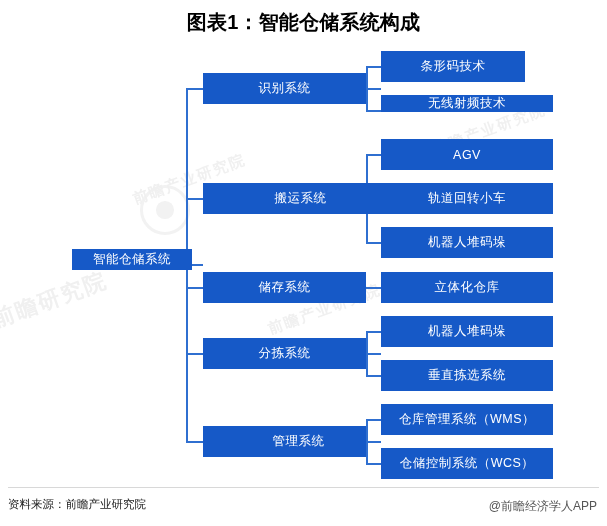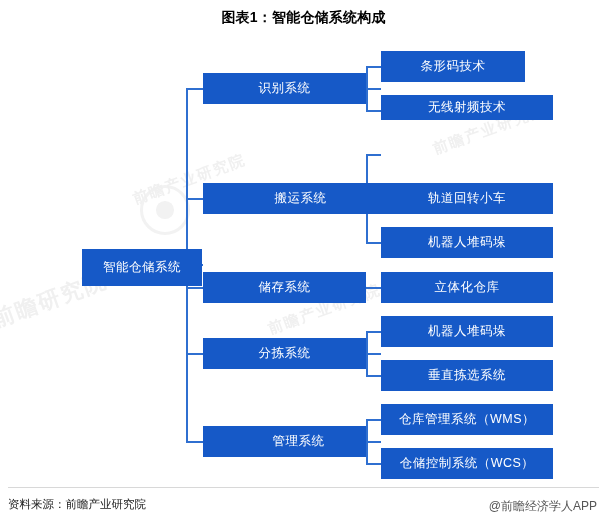--- a/index.html
+++ b/index.html
@@ -20,21 +20,21 @@
     width: 607px;
     height: 526px;
     background: #ffffff;
   }
   .title {
     position: absolute;
     left: 0;
     top: 9px;
     width: 607px;
     text-align: center;
-    font-size: 14px;
+    font-size: 20px;
     font-weight: bold;
     color: #000000;
     letter-spacing: 0.2px;
   }
   
   .wm {
     position: absolute;
     color: #f0f0f0;
     font-size: 15px;
     font-weight: bold;
@@ -143,31 +143,32 @@
   <div class="connector hline" style="left:366px; top:353px; width:15px;"></div>
   <div class="connector vline" style="left:366px; top:331px; height:45px;"></div>
   <div class="connector hline" style="left:366px; top:331px; width:15px;"></div>
   <div class="connector hline" style="left:366px; top:375px; width:15px;"></div>
 
   <div class="connector hline" style="left:366px; top:441px; width:15px;"></div>
   <div class="connector vline" style="left:366px; top:419px; height:45px;"></div>
   <div class="connector hline" style="left:366px; top:419px; width:15px;"></div>
   <div class="connector hline" style="left:366px; top:463px; width:15px;"></div>
 
-  <div class="box root" style="left:82px; top:249px; width:120px; height:37px;">智能仓储系统</div>
+  <div class="box root" style="left:72px; top:249px; width:120px; height:21px;">智能仓储系统</div>
 
   <div class="box" style="left:203px; top:73px; width:163px; height:31px;">识别系统</div>
   <div class="box" style="left:203px; top:183px; width:195px; height:31px;">搬运系统</div>
   <div class="box" style="left:203px; top:272px; width:163px; height:31px;">储存系统</div>
   <div class="box" style="left:203px; top:338px; width:163px; height:31px;">分拣系统</div>
   <div class="box" style="left:203px; top:426px; width:163px; height:31px;padding-left:28px;">管理系统</div>
 
   <div class="box" style="left:381px; top:51px; width:144px; height:31px;">条形码技术</div>
-  <div class="box" style="left:381px; top:95px; width:172px; height:25px;">无线射频技术</div>
+  <div class="box" style="left:381px; top:95px; width:172px; height:17px;">无线射频技术</div>
 
+  <div class="box" style="left:381px; top:139px; width:172px; height:31px;">AGV</div>
   <div class="box" style="left:381px; top:183px; width:172px; height:31px;">轨道回转小车</div>
   <div class="box" style="left:381px; top:227px; width:172px; height:31px;">机器人堆码垛</div>
 
   <div class="box" style="left:381px; top:272px; width:172px; height:31px;">立体化仓库</div>
 
   <div class="box" style="left:381px; top:316px; width:172px; height:31px;">机器人堆码垛</div>
   <div class="box" style="left:381px; top:360px; width:172px; height:31px;">垂直拣选系统</div>
 
   <div class="box" style="left:381px; top:404px; width:172px; height:31px;text-align:center;">仓库管理系统（WMS）</div>
   <div class="box" style="left:381px; top:448px; width:172px; height:31px;">仓储控制系统（WCS）</div>

